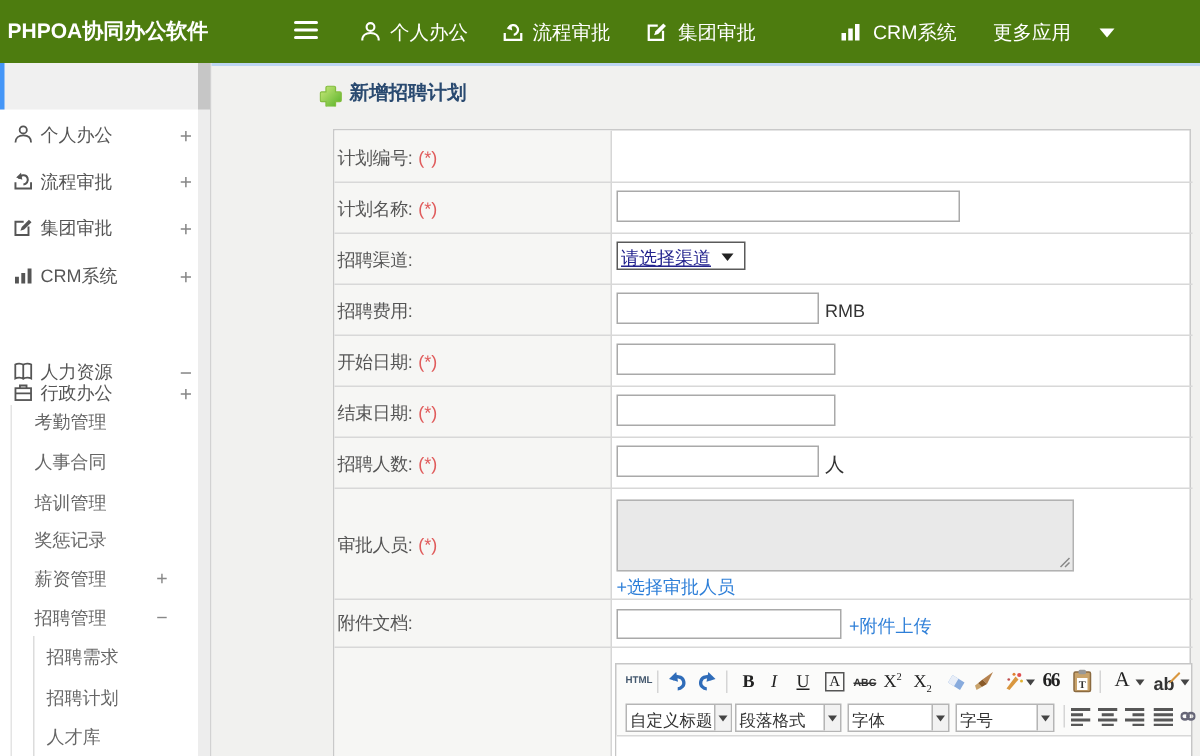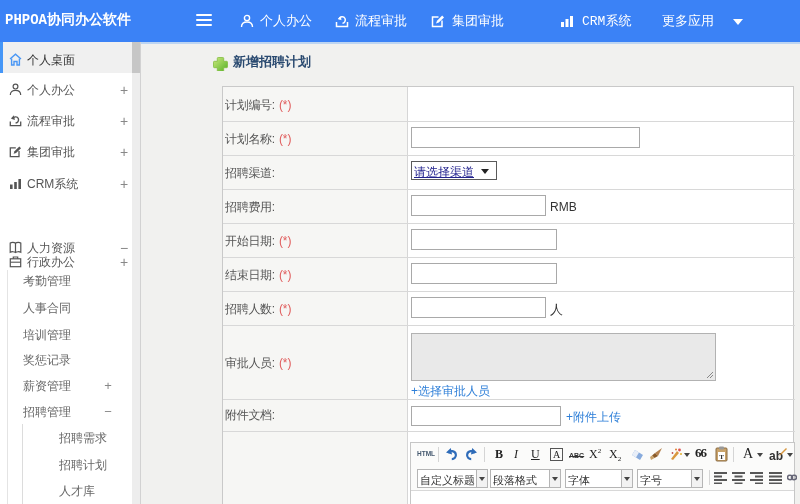--- a/index.html
+++ b/index.html
@@ -1,36 +1,36 @@
 <!DOCTYPE html>
 <html><head>
 <meta charset="utf-8">
 <style>
 * { margin:0; padding:0; box-sizing:border-box; }
 html,body { width:800px; height:504px; overflow:hidden; }
 body { font-family:"Liberation Sans", sans-serif; position:relative; background:#f1f1ef; }
 
 
-#topbar { position:absolute; left:0; top:0; width:800px; height:42px; background:#3b82f6;font-family:Liberation Mono, monospace; }
+#topbar { position:absolute; left:0; top:0; width:800px; height:42px; background:#4d7c0f; }
 #topbar .logo { position:absolute; left:5px; top:0; height:42px; line-height:41px; color:#fff; font-size:14px; font-weight:bold; }
 #hamb { position:absolute; left:196px; top:14px; width:16px; }
 #hamb div { height:2px; background:#fff; border-radius:1px; margin-bottom:3px; }
 .navitem { position:absolute; top:0; height:42px; color:#fff; font-size:13px; line-height:43px; }
 .navicon { position:absolute; top:14px; width:14px; height:14px; }
 #navcaret { position:absolute; left:733px; top:19px; width:0; height:0; border-left:5px solid transparent; border-right:5px solid transparent; border-top:6px solid #fff; }
 
 
 #sidebar { position:absolute; left:0; top:42px; width:141px; height:462px; background:#fff; border-right:1px solid #d2d2d2; }
 #sb-track { position:absolute; left:132px; top:0; width:8px; height:462px; background:#ededed; }
 #sb-thumb { position:absolute; left:132px; top:0; width:8px; height:31px; background:#c6c6c6; }
 .sb1 { position:absolute; left:0; width:132px; height:20px; font-size:12px; color:#555; line-height:20px; }
 .sb1 .txt { position:absolute; left:27px; }
 .sb-plus { position:absolute; left:117px; top:0; width:14px; text-align:center; color:#888; font-size:14px; }
 .sb2 { position:absolute; left:23px; font-size:12px; color:#666; height:18px; line-height:18px; }
-.sb3 { position:absolute; left:31px; font-size:12px; color:#666; height:18px; line-height:18px;margin-left:28px; }
+.sb3 { position:absolute; left:31px; font-size:12px; color:#666; height:18px; line-height:18px; }
 .sb-plus2 { position:absolute; left:101px; width:14px; text-align:center; color:#888; font-size:13px; height:18px; line-height:18px; }
 #hl { position:absolute; left:0; top:0; width:132px; height:31px; background:#f0f0f0; border-left:3px solid #4596f7; }
 .sbicon { position:absolute; left:8px; width:13px; height:13px; }
 
 
 #content { position:absolute; left:141px; top:42px; width:659px; height:462px; background:#f1f1ef; border-top:2px solid #bdd5f2; }
 #title { position:absolute; left:233px; top:53px; font-size:13px; font-weight:bold; color:#2a4a70; }
 #plusicon { position:absolute; left:213px; top:56px; }
 
 
@@ -88,27 +88,20 @@
   <div class="navitem" style="left:582px">CRM系统</div>
   <div class="navitem" style="left:662px">更多应用</div>
   <div id="navcaret"></div>
 </div>
 
 <div id="sidebar">
   <div id="sb-track"></div>
   <div id="hl"></div>
   <div id="sb-thumb"></div>
 
-  <div class="sb1" style="top:8px;color:#333;">
-    <svg class="sbicon" style="left:9px;top:3px" viewBox="0 0 13 13">
-        <path d="M1 6 L6.5 1.2 L12 6" fill="none" stroke="#4a97f5" stroke-width="1.4"></path>
-        <path d="M2.6 5.5 L2.6 12 L5 12 L5 8.5 L8 8.5 L8 12 L10.4 12 L10.4 5.5" fill="none" stroke="#4a97f5" stroke-width="1.4"></path>
-      </svg>
-    <span class="txt">个人桌面</span>
-  </div>
   <div class="sb1" style="top:38px;">
     <svg class="sbicon" style="left:9px;top:3px" viewBox="0 0 13 13">
         <circle cx="6.5" cy="3.6" r="2.4" fill="none" stroke="#555" stroke-width="1.2"></circle>
         <path d="M1.3 12 C1.3 8.8 3.6 7.3 6.5 7.3 C9.4 7.3 11.7 8.8 11.7 12" fill="none" stroke="#555" stroke-width="1.2"></path>
       </svg>
     <span class="txt">个人办公</span>
       <span class="sb-plus">+</span>
   </div>
   <div class="sb1" style="top:69px;">
     <svg class="sbicon" style="left:9px;top:3px" viewBox="0 0 13 13">

